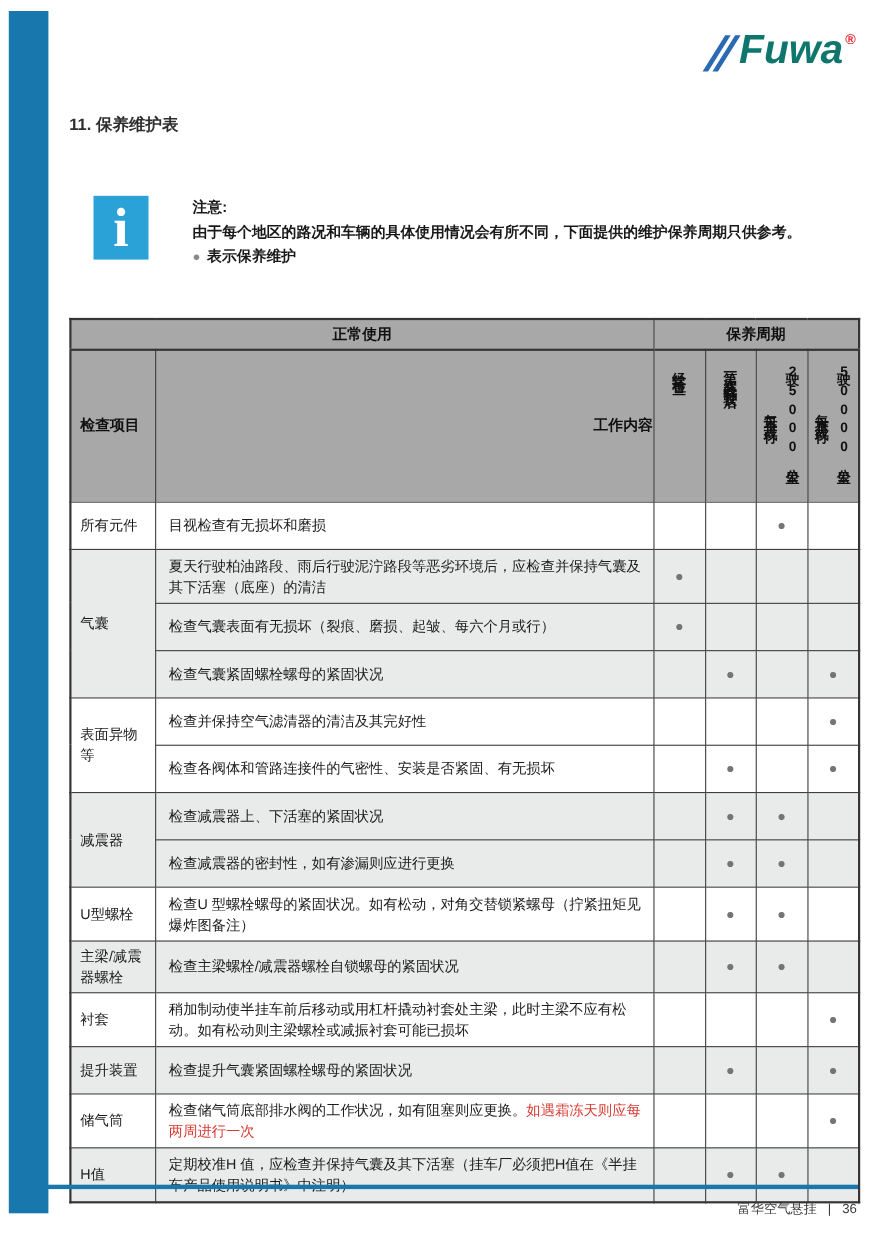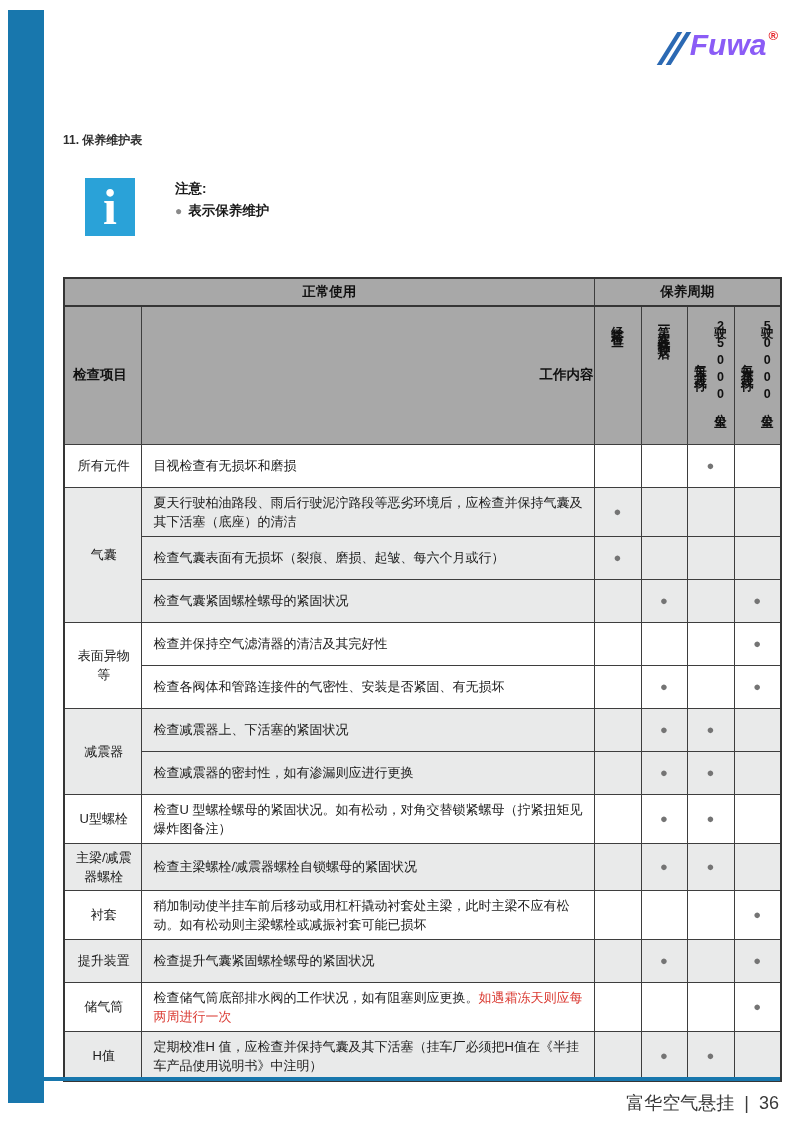--- a/index.html
+++ b/index.html
@@ -12,63 +12,63 @@
     overflow: hidden;
   }
 
   
   .sidebar { position: absolute; left: 8px; top: 10px; width: 36px; height: 1093px; background: #1877ad; }
 
   
   .logo { position: absolute; top: 22px; right: 16px; display: flex; align-items: flex-start; }
   .logo .slashes { display: flex; align-items: flex-end; margin-top: 10px; margin-right: 5px; }
   .logo .slash { width: 5px; height: 33px; background: #2b69b3; transform: skewX(-32deg); margin-right: 4px; }
-  .logo .fuwa { font-size: 30px; line-height: 46px; font-weight: bold; font-style: italic; color: #8b5cf6; letter-spacing: 0px; }
+  .logo .fuwa { font-size: 37px; line-height: 46px; font-weight: bold; font-style: italic; color: #0f766e; letter-spacing: 0px; }
   .logo .reg { font-size: 13px; color: #e52329; font-weight: bold; margin-top: 6px; margin-left: 2px; }
 
   
-  .heading { position: absolute; left: 63px; top: 104px; font-size: 12px; font-weight: bold; color: #2e2e2e; margin-top: 28px; }
+  .heading { position: absolute; left: 63px; top: 104px; font-size: 15px; font-weight: bold; color: #2e2e2e; }
 
   
   .note { position: absolute; left: 85px; top: 178px; display: flex; }
   .note-icon { width: 50px; height: 58px; background: #2aa2d8; display: flex; align-items: center; justify-content: center; }
   .note-icon .i-glyph { font-family: "Liberation Serif", serif; font-weight: bold; font-size: 50px; line-height: 50px; color: #ffffff; }
   .note-text { margin-left: 40px; width: 600px; font-size: 13.5px; font-weight: 700; line-height: 22px; color: #191919; }
   .legend-bullet { color: #8a8a8a; font-size: 12px; margin-right: 6px; }
 
   
-  table.maint { position: absolute; left: 63px; top: 277px; width: 717px; border-collapse: collapse; table-layout: fixed; }
+  table.maint { position: absolute; left: 63px; top: 289px; width: 717px; border-collapse: collapse; table-layout: fixed; }
   table.maint th, table.maint td { border: 1px solid #3e3e3e; }
   table.maint { border: 2px solid #353535; }
   thead th { background: #a8a8a8; color: #101010; font-weight: bold; font-size: 13.5px; }
   tr.hrow1 th { height: 28px; text-align: center; border-bottom: 2px solid #353535; }
   tr.hrow2 th { height: 138px; }
   th.th-item { text-align: left; padding-left: 8px; vertical-align: middle; margin-top: 23px; }
   th.th-task { text-align: right; padding-left: 12px; vertical-align: middle; }
   th.th-vert { vertical-align: top; text-align: center; padding-top: 9px; }
   .vert {
     display: inline-block;
     writing-mode: vertical-lr;
     text-orientation: upright;
     white-space: pre-line;
     font-size: 12.5px;
     letter-spacing: 3px;
     line-height: 20px;
     font-weight: bold;
   }
   tbody td { height: 43px; font-size: 13px; line-height: 19px; vertical-align: middle; background: #ffffff; }
   tbody td.shade { background: #e9eaea; }
-  tbody td.item { padding: 4px 6px 4px 8px; text-align: center; }
+  tbody td.item { padding: 4px 6px 4px 8px; }
   tbody td.task { padding: 5px 10px 5px 12px; }
   tbody td.dot { text-align: center; color: #747474; font-size: 13px; }
   tbody .red { color: #da3a32; }
 
   
   .footer-line { position: absolute; left: 38px; top: 1077px; width: 742px; height: 4px; background: #1877ad; }
-  .footer-text { position: absolute; top: 1091px; right: 15px; font-size: 18px; color: #3a3a3a; }
+  .footer-text { position: absolute; top: 1091px; right: 15px; font-size: 12px; color: #3a3a3a; }
   .footer-text .sep { margin: 0 10px; color: #3a3a3a; }
 </style>
 </head>
 <body>
 
 <div class="sidebar"></div>
 
 <div class="logo">
   <span class="slashes">
     <span class="slash"></span>
@@ -79,20 +79,21 @@
 </div>
 
 <div class="heading">11. 保养维护表</div>
 
 <div class="note">
   <div class="note-icon">
     <span class="i-glyph">i</span>
   </div>
   <div class="note-text">
     <div>注意:</div>
+    <div>由于每个地区的路况和车辆的具体使用情况会有所不同，下面提供的维护保养周期只供参考。</div>
     <div>
       <span class="legend-bullet">●</span><span>表示保养维护</span>
     </div>
   </div>
 </div>
 
 <table class="maint">
   <colgroup>
     <col style="width:77px">
       <col style="width:453px">

